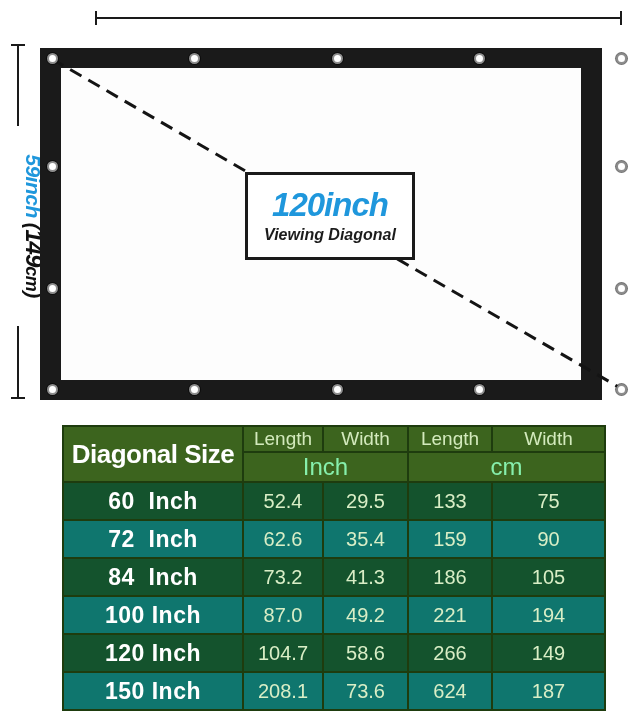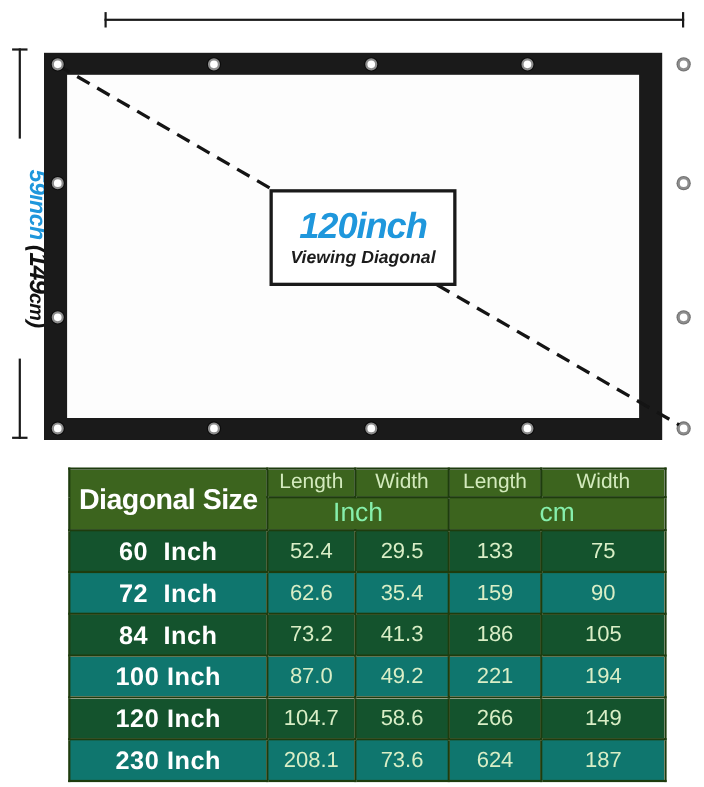--- a/index.html
+++ b/index.html
@@ -176,21 +176,21 @@
       <td class="td-val">194</td>
     </tr>
     <tr class="drow row-light">
       <td class="td-label">120 Inch</td>
       <td class="td-val">104.7</td>
       <td class="td-val">58.6</td>
       <td class="td-val">266</td>
       <td class="td-val">149</td>
     </tr>
     <tr class="drow row-dark">
-      <td class="td-label">230 Inch</td>
+      <td class="td-label">150 Inch</td>
       <td class="td-val">208.1</td>
       <td class="td-val">73.6</td>
       <td class="td-val">624</td>
       <td class="td-val">187</td>
     </tr>
   </tbody>
     </table>
 
 </div>
 

